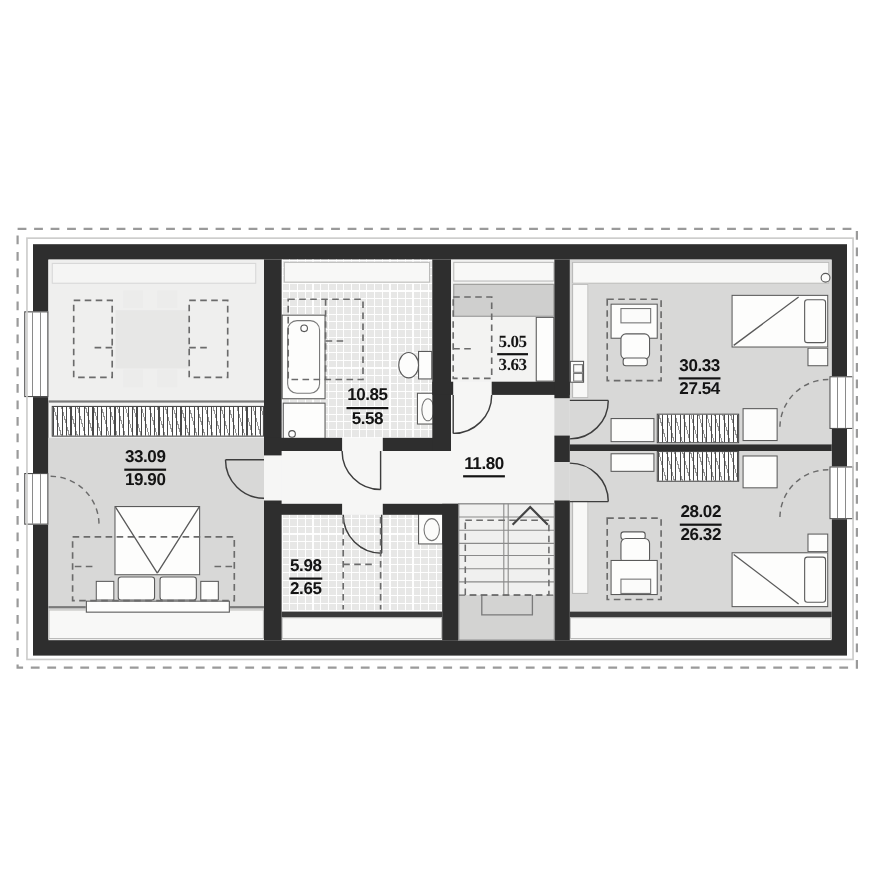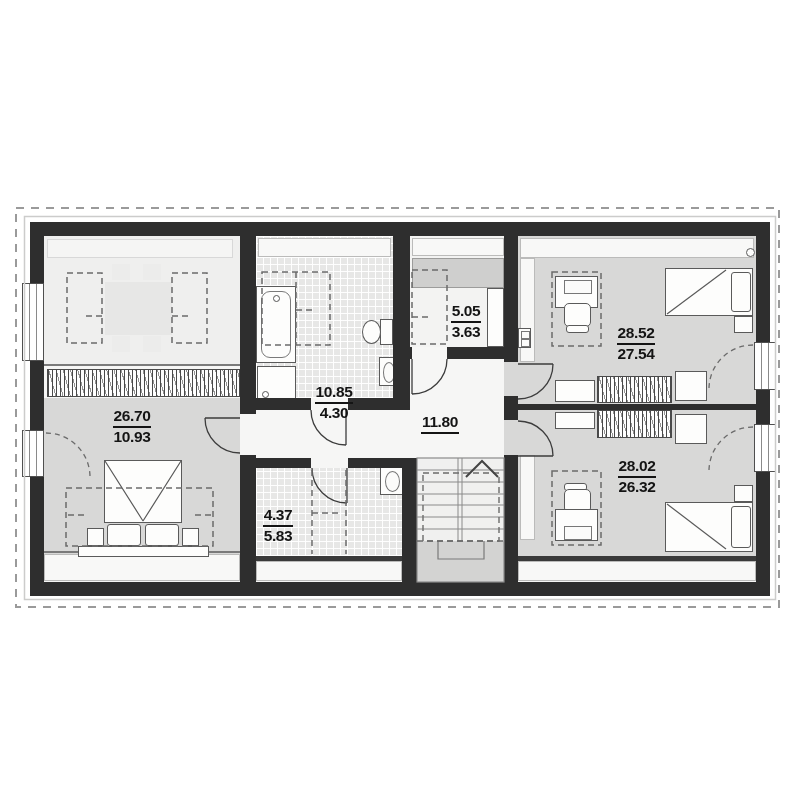--- a/index.html
+++ b/index.html
@@ -210,40 +210,40 @@
         <path d="M458,458 V541 M462,458 V541"></path>
       </g>
       <path d="M438,541 V559 H484 V541" fill="none" stroke="#7a7a7a" stroke-width="1.2"></path>
       <path d="M417,541 H504" stroke="#6b6b6b" stroke-width="1.3" stroke-dasharray="6 4"></path>
       <rect x="423" y="473" width="76" height="68" fill="none" stroke="#6b6b6b" stroke-width="1.4" stroke-dasharray="6 4"></rect>
       <path d="M466,477 L482,461 L498,477" fill="none" stroke="#444" stroke-width="2"></path>
     </g>
   </svg>
 
   <div class="abs lbl" style="left:104px;top:407px;">
-    <span class="t">26.70</span><br>
-    <span>10.93</span>
-  </div>
-  <div class="abs lbl" style="left:306px;top:351px;margin-top:32px;">
+    <span class="t">33.09</span><br>
+    <span>19.90</span>
+  </div>
+  <div class="abs lbl" style="left:306px;top:351px;">
     <span class="t">10.85</span><br>
-    <span>4.30</span>
-  </div>
-  <div class="abs lbl" style="left:438px;top:302px;">
+    <span>5.58</span>
+  </div>
+  <div class="abs lbl" style="left:438px;top:302px;font-family:Liberation Serif, serif;">
     <span class="t">5.05</span><br>
     <span>3.63</span>
   </div>
   <div class="abs lbl" style="left:412px;top:413px;">
     <span class="t">11.80</span>
   </div>
   <div class="abs lbl" style="left:608px;top:324px;">
-    <span class="t">28.52</span><br>
+    <span class="t">30.33</span><br>
     <span>27.54</span>
   </div>
   <div class="abs lbl" style="left:609px;top:457px;">
     <span class="t">28.02</span><br>
     <span>26.32</span>
   </div>
   <div class="abs lbl" style="left:250px;top:506px;">
-    <span class="t">4.37</span><br>
-    <span>5.83</span>
+    <span class="t">5.98</span><br>
+    <span>2.65</span>
   </div>
 
 </div>
 
 </body></html>

